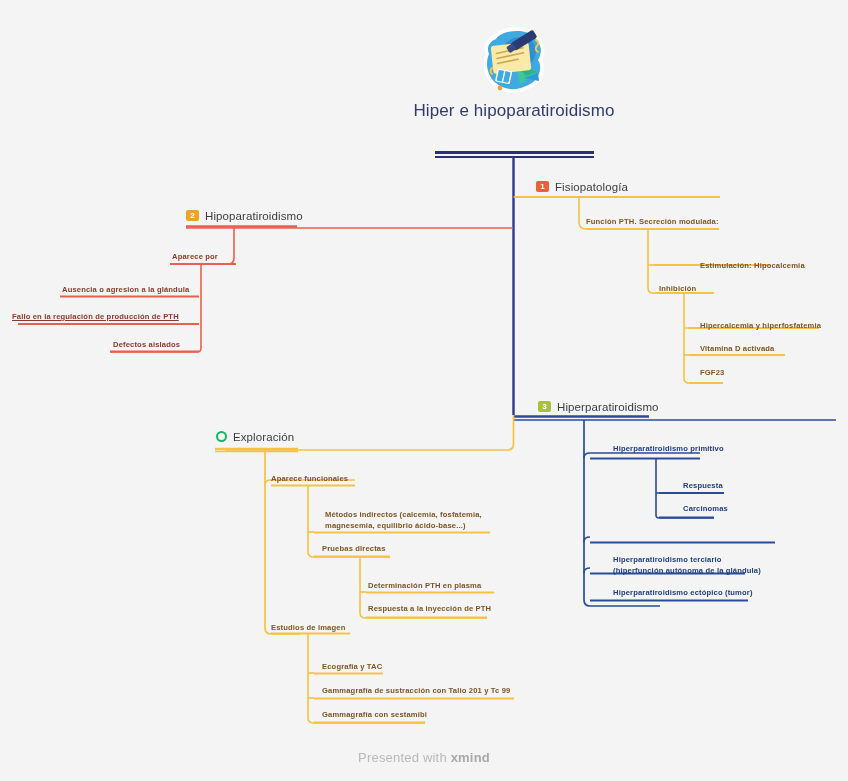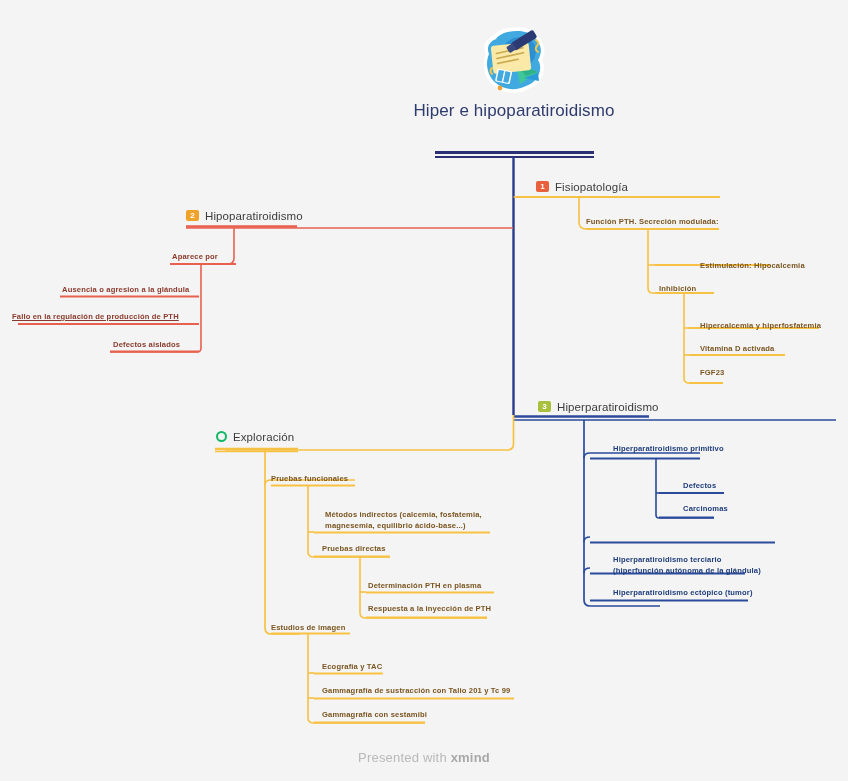--- a/index.html
+++ b/index.html
@@ -209,29 +209,29 @@
   </div>
   <div class="node sub c-red" style="left:172px;top:252px;">Aparece por</div>
   <div class="node sub c-red" style="left:62px;top:285px;">Ausencia o agresion a la glándula</div>
   <div class="node sub c-red" style="left:12px;top:312px;text-decoration:underline;">Fallo en la regulación de producción de PTH</div>
   <div class="node sub c-red" style="left:113px;top:340px;">Defectos aislados</div>
 
   <div class="node main-label" style="left:538px;top:401px;">
     <span class="marker" style="background:#a8c03c;">3</span><span>Hiperparatiroidismo</span>
   </div>
   <div class="node sub c-navy" style="left:601px;top:444px;">Hiperparatiroidismo primitivo</div>
-  <div class="node sub c-navy" style="left:671px;top:481px;">Defectos</div>
+  <div class="node sub c-navy" style="left:671px;top:481px;">Respuesta</div>
   <div class="node sub c-navy" style="left:671px;top:504px;">Carcinomas</div>
   <div class="node sub c-navy wrap" style="left:601px;top:555px;width:152px;">Hiperparatiroidismo terciario (hiperfunción autónoma de la glándula)</div>
   <div class="node sub c-navy" style="left:601px;top:588px;">Hiperparatiroidismo ectópico (tumor)</div>
 
   <div class="node main-label" style="left:216px;top:431px;">
     <span class="ring"></span><span>Exploración</span>
   </div>
-  <div class="node sub c-orange" style="left:271px;top:474px;">Pruebas funcionales</div>
+  <div class="node sub c-orange" style="left:271px;top:474px;">Aparece funcionales</div>
   <div class="node sub c-orange wrap" style="left:325px;top:510px;width:170px;">Métodos indirectos (calcemia, fosfatemia, magnesemia, equilibrio ácido-base...)</div>
   <div class="node sub c-orange" style="left:322px;top:544px;">Pruebas directas</div>
   <div class="node sub c-orange" style="left:368px;top:581px;">Determinación PTH en plasma</div>
   <div class="node sub c-orange" style="left:368px;top:604px;">Respuesta a la inyección de PTH</div>
   <div class="node sub c-orange" style="left:271px;top:623px;">Estudios de imagen</div>
   <div class="node sub c-orange" style="left:322px;top:662px;">Ecografía y TAC</div>
   <div class="node sub c-orange" style="left:322px;top:686px;">Gammagrafía de sustracción con Talio 201 y Tc 99</div>
   <div class="node sub c-orange" style="left:322px;top:710px;">Gammagrafía con sestamibi</div>
 
   <div id="footer">

